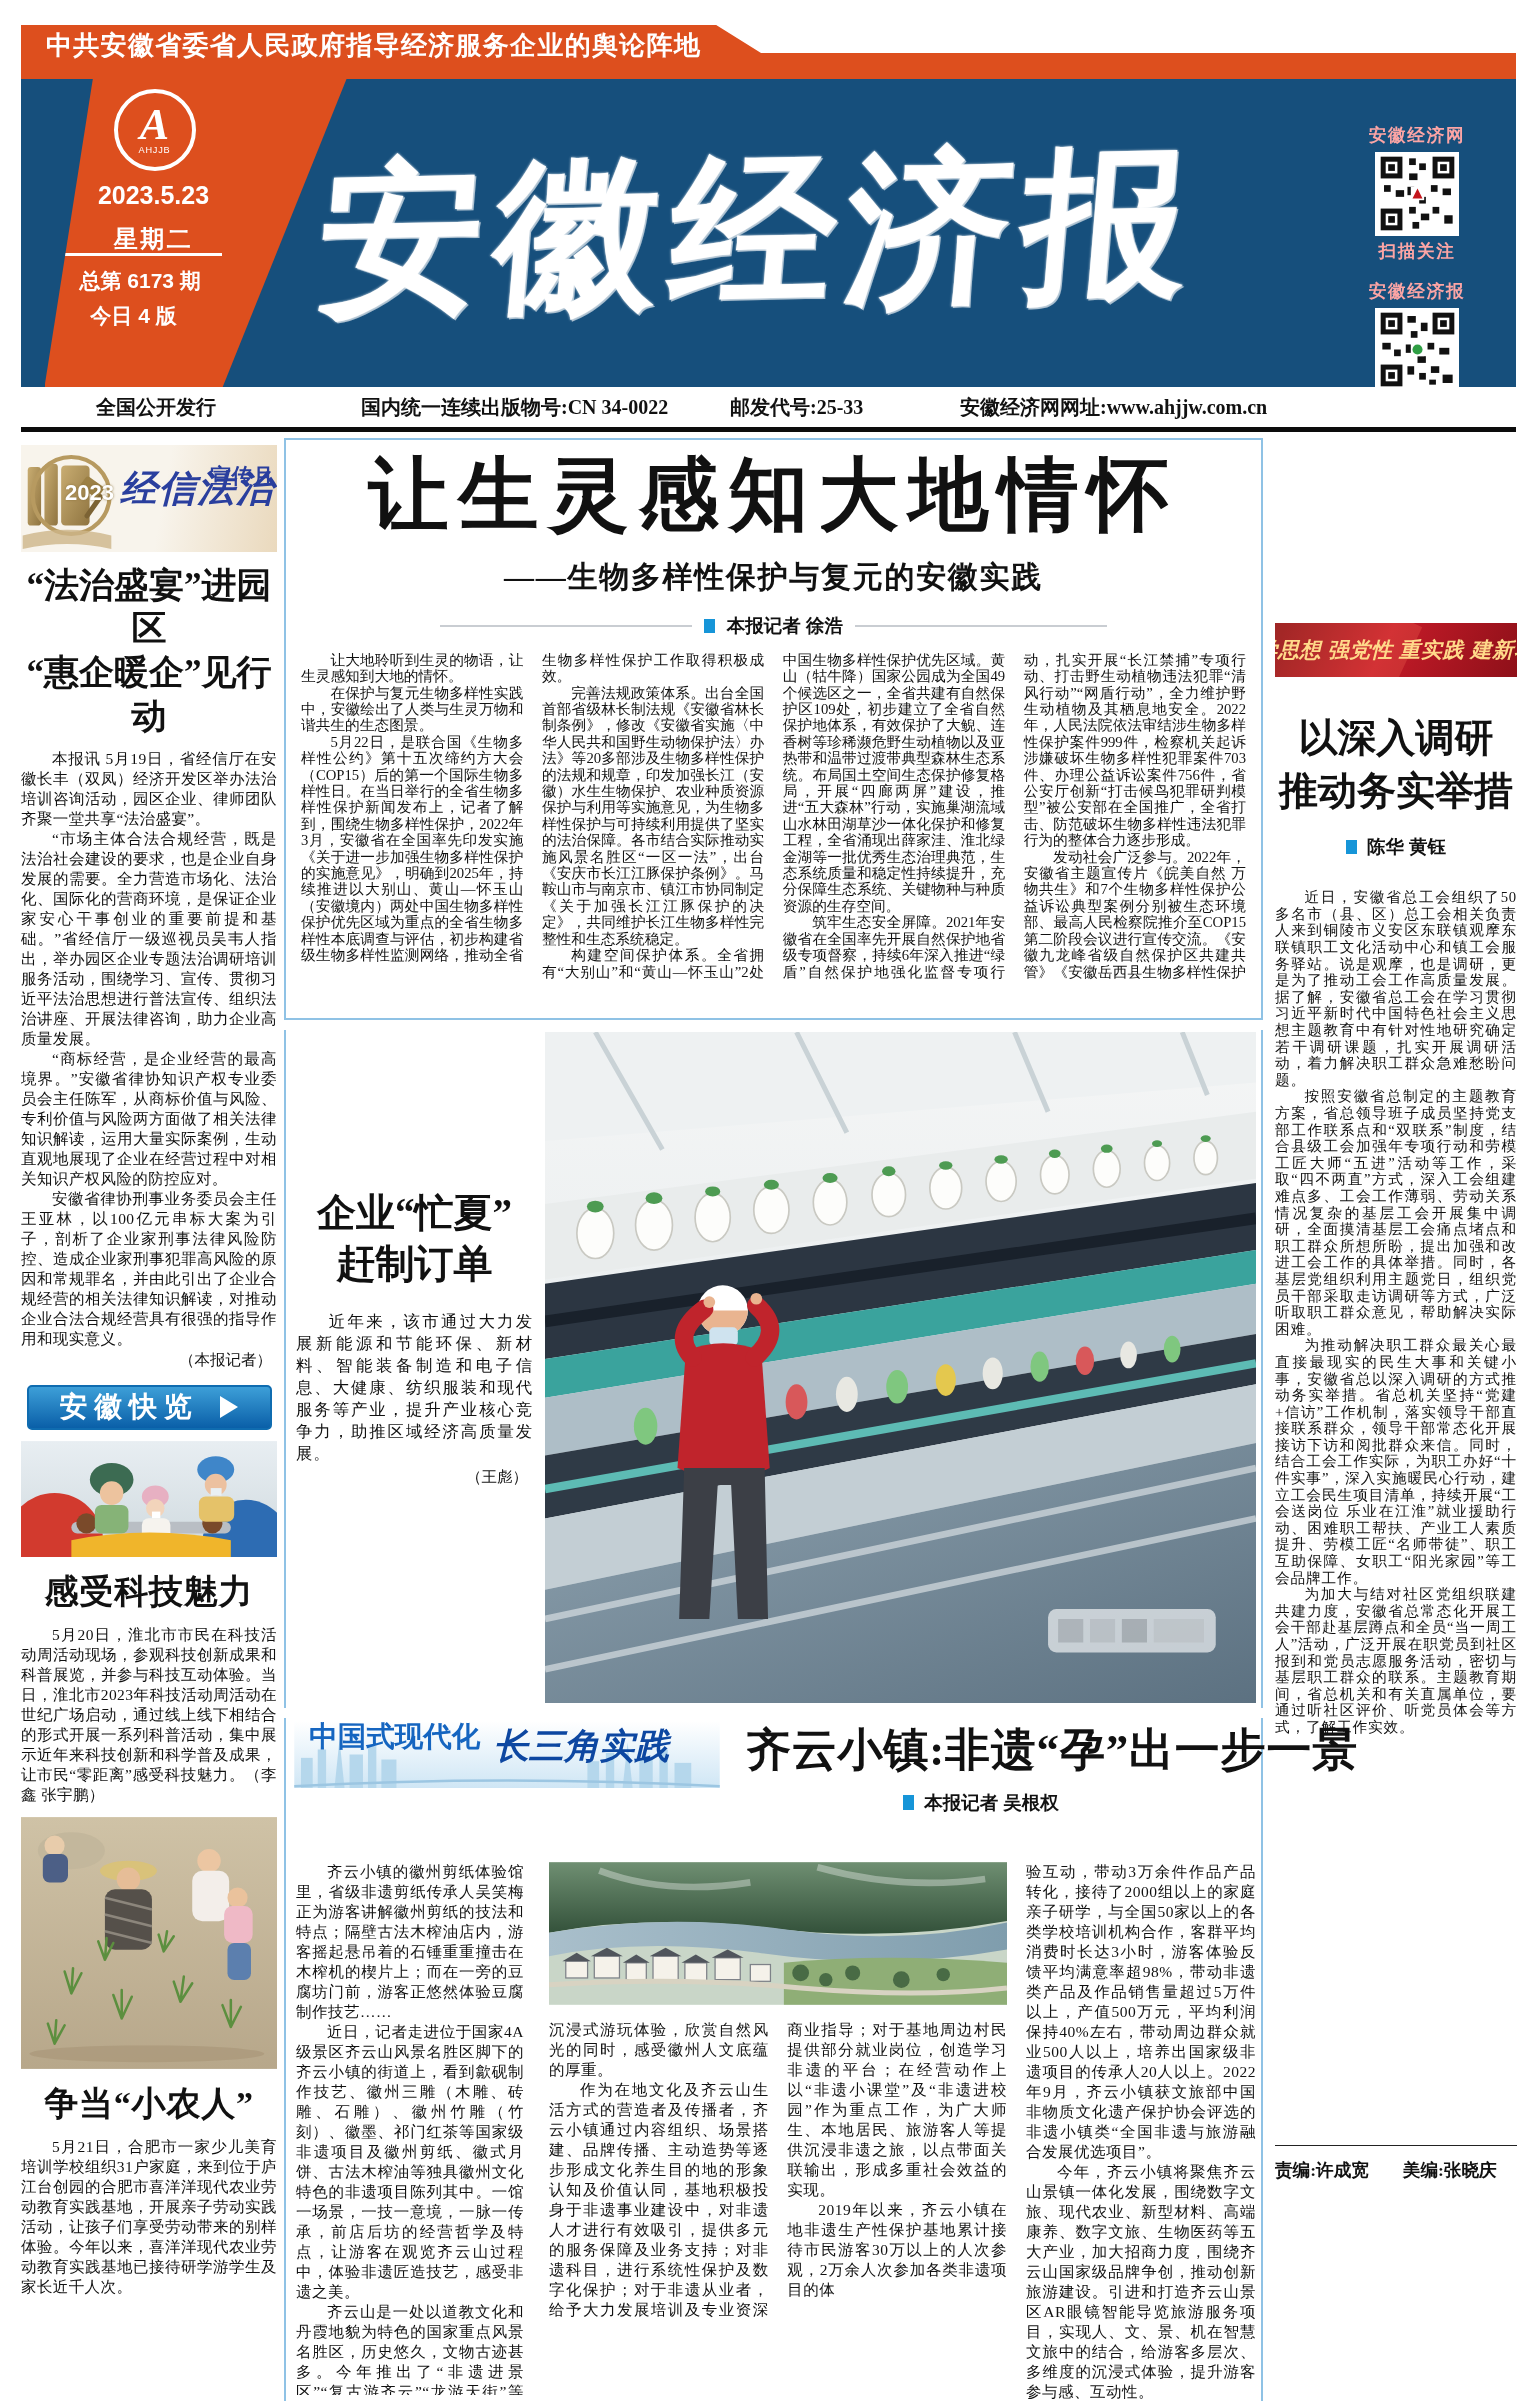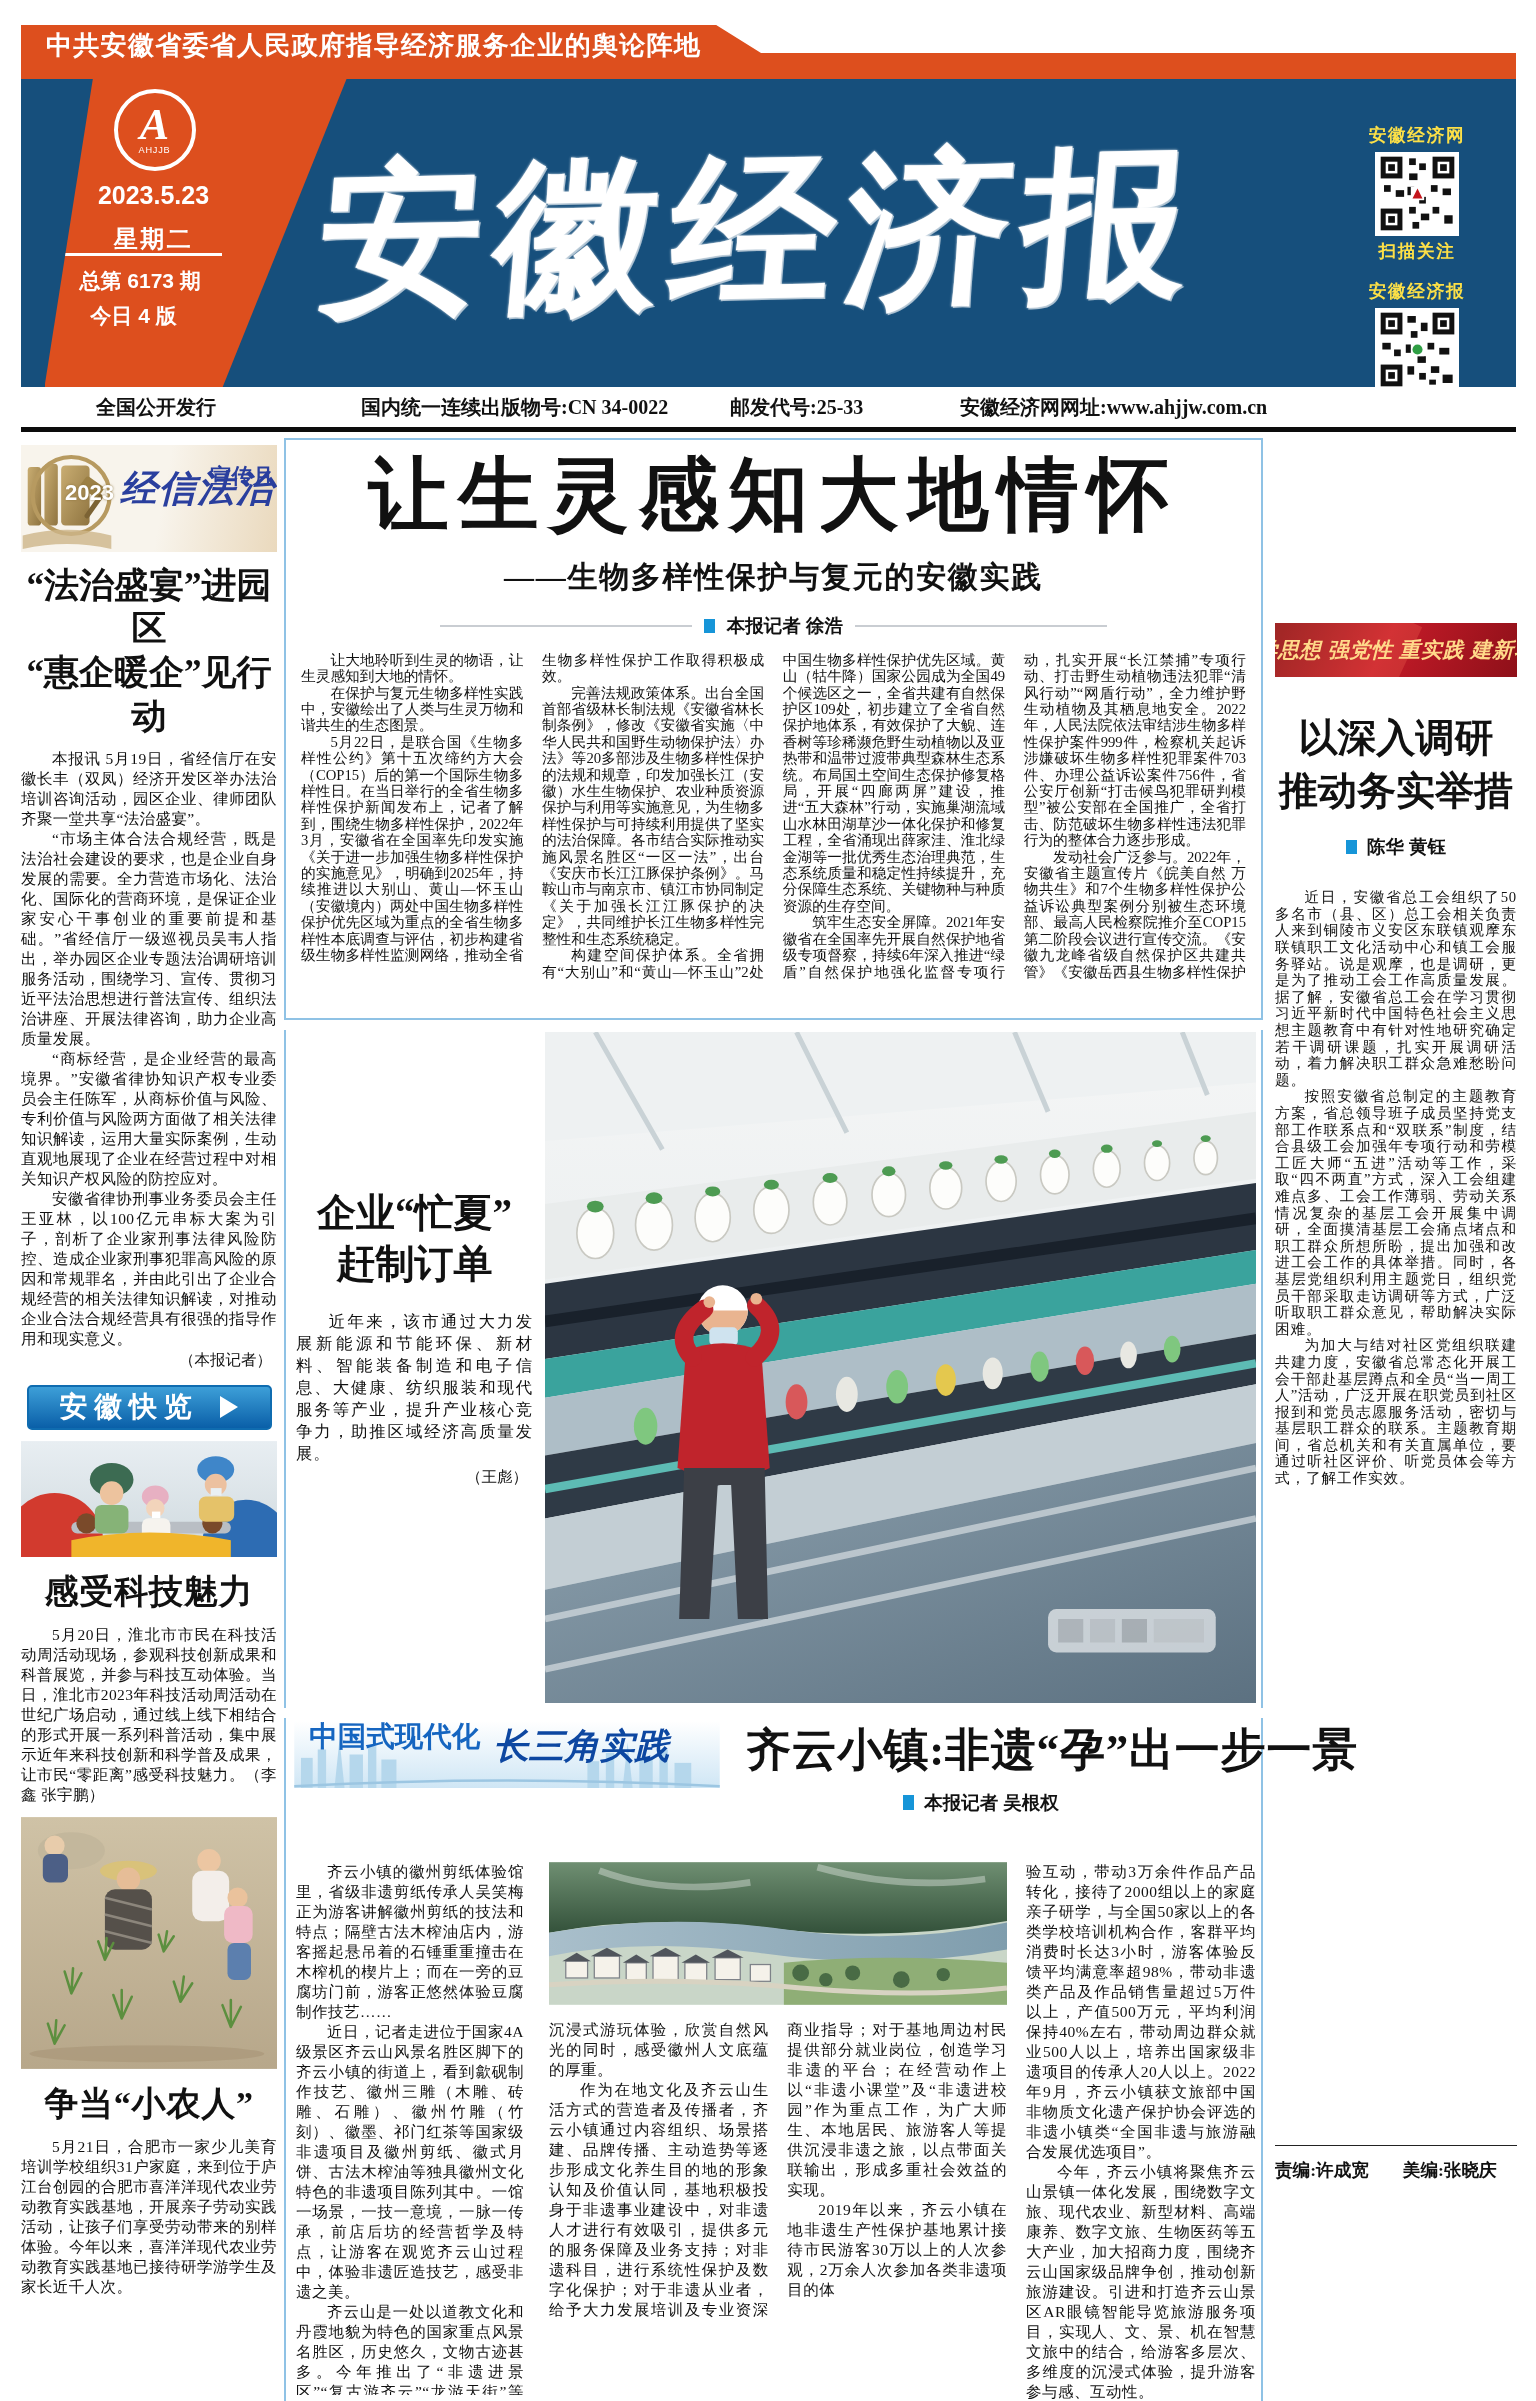--- a/index.html
+++ b/index.html
@@ -30,21 +30,21 @@
   #mh-divider{position:absolute;left:18.5px;top:174px;width:159px;height:2.5px;background:#fff;}
   #mh-issue{top:188px;font-size:21px;left:11.7px;}
   #mh-pages{top:223px;font-size:21px;left:5px;}
 
   #paper-title{position:absolute;left:285px;top:25px;width:906px;height:260px;
     display:flex;align-items:center;justify-content:center;
     font-size:164px;font-weight:bold;color:#fff;letter-spacing:11.7px;
     transform:skewX(-6deg) rotate(-1.2deg);text-shadow:0 0 2.5px #fff,1.7px 1.7px 0 rgba(255,255,255,.6);
     font-family:"DejaVu Serif","Liberation Serif",serif;white-space:nowrap;}
 
-  .qr-block{position:absolute;right:32px;width:134px;text-align:center;color:#fde047;
+  .qr-block{position:absolute;right:32px;width:134px;text-align:center;color:#fca5a5;
     font-family:Liberation Sans, sans-serif;}
   #qr1{top:44px;} #qr2{top:200px;}
   .qr-block .qr-label{font-size:17.6px;font-weight:bold;letter-spacing:1.7px;}
   .qr-box{width:84px;height:84px;background:#fff;margin:5px auto 3.4px;padding:3.4px;box-sizing:border-box;}
 
   
   #info-bar{left:21px;top:388px;width:1495px;height:39px;display:flex;align-items:center;
     border-bottom:5px solid #0c0c0c;box-sizing:content-box;}
   #info-bar span{font-size:20px;font-weight:bold;position:absolute;white-space:nowrap;}
   #info-item1{left:75px;} #info-item2{left:340px;} #info-item3{left:709px;} #info-item4{left:939px;}
@@ -582,20 +582,21 @@
     <div>以深入调研</div>
     <div>推动务实举措</div>
   </div>
   <div id="right-byline">
     <span class="byline-sq"></span>
     <span class="byline-text">陈华 黄钰</span>
   </div>
   <div id="right-body">
       <p>近日，安徽省总工会组织了50多名市（县、区）总工会相关负责人来到铜陵市义安区东联镇观摩东联镇职工文化活动中心和镇工会服务驿站。说是观摩，也是调研，更是为了推动工会工作高质量发展。据了解，安徽省总工会在学习贯彻习近平新时代中国特色社会主义思想主题教育中有针对性地研究确定若干调研课题，扎实开展调研活动，着力解决职工群众急难愁盼问题。</p>
       <p>按照安徽省总制定的主题教育方案，省总领导班子成员坚持党支部工作联系点和“双联系”制度，结合县级工会加强年专项行动和劳模工匠大师“五进”活动等工作，采取“四不两直”方式，深入工会组建难点多、工会工作薄弱、劳动关系情况复杂的基层工会开展集中调研，全面摸清基层工会痛点堵点和职工群众所想所盼，提出加强和改进工会工作的具体举措。同时，各基层党组织利用主题党日，组织党员干部采取走访调研等方式，广泛听取职工群众意见，帮助解决实际困难。</p>
+      <p>为推动解决职工群众最关心最直接最现实的民生大事和关键小事，安徽省总以深入调研的方式推动务实举措。省总机关坚持“党建+信访”工作机制，落实领导干部直接联系群众，领导干部常态化开展接访下访和阅批群众来信。同时，结合工会工作实际，为职工办好“十件实事”，深入实施暖民心行动，建立工会民生项目清单，持续开展“工会送岗位 乐业在江淮”就业援助行动、困难职工帮扶、产业工人素质提升、劳模工匠“名师带徒”、职工互助保障、女职工“阳光家园”等工会品牌工作。</p>
       <p>为加大与结对社区党组织联建共建力度，安徽省总常态化开展工会干部赴基层蹲点和全员“当一周工人”活动，广泛开展在职党员到社区报到和党员志愿服务活动，密切与基层职工群众的联系。主题教育期间，省总机关和有关直属单位，要通过听社区评价、听党员体会等方式，了解工作实效。</p>
     </div>
   <div id="right-footer">
     <span>责编:许成宽</span>
     <span>美编:张晓庆</span>
   </div>
 </div>
 
 
 </body></html>

